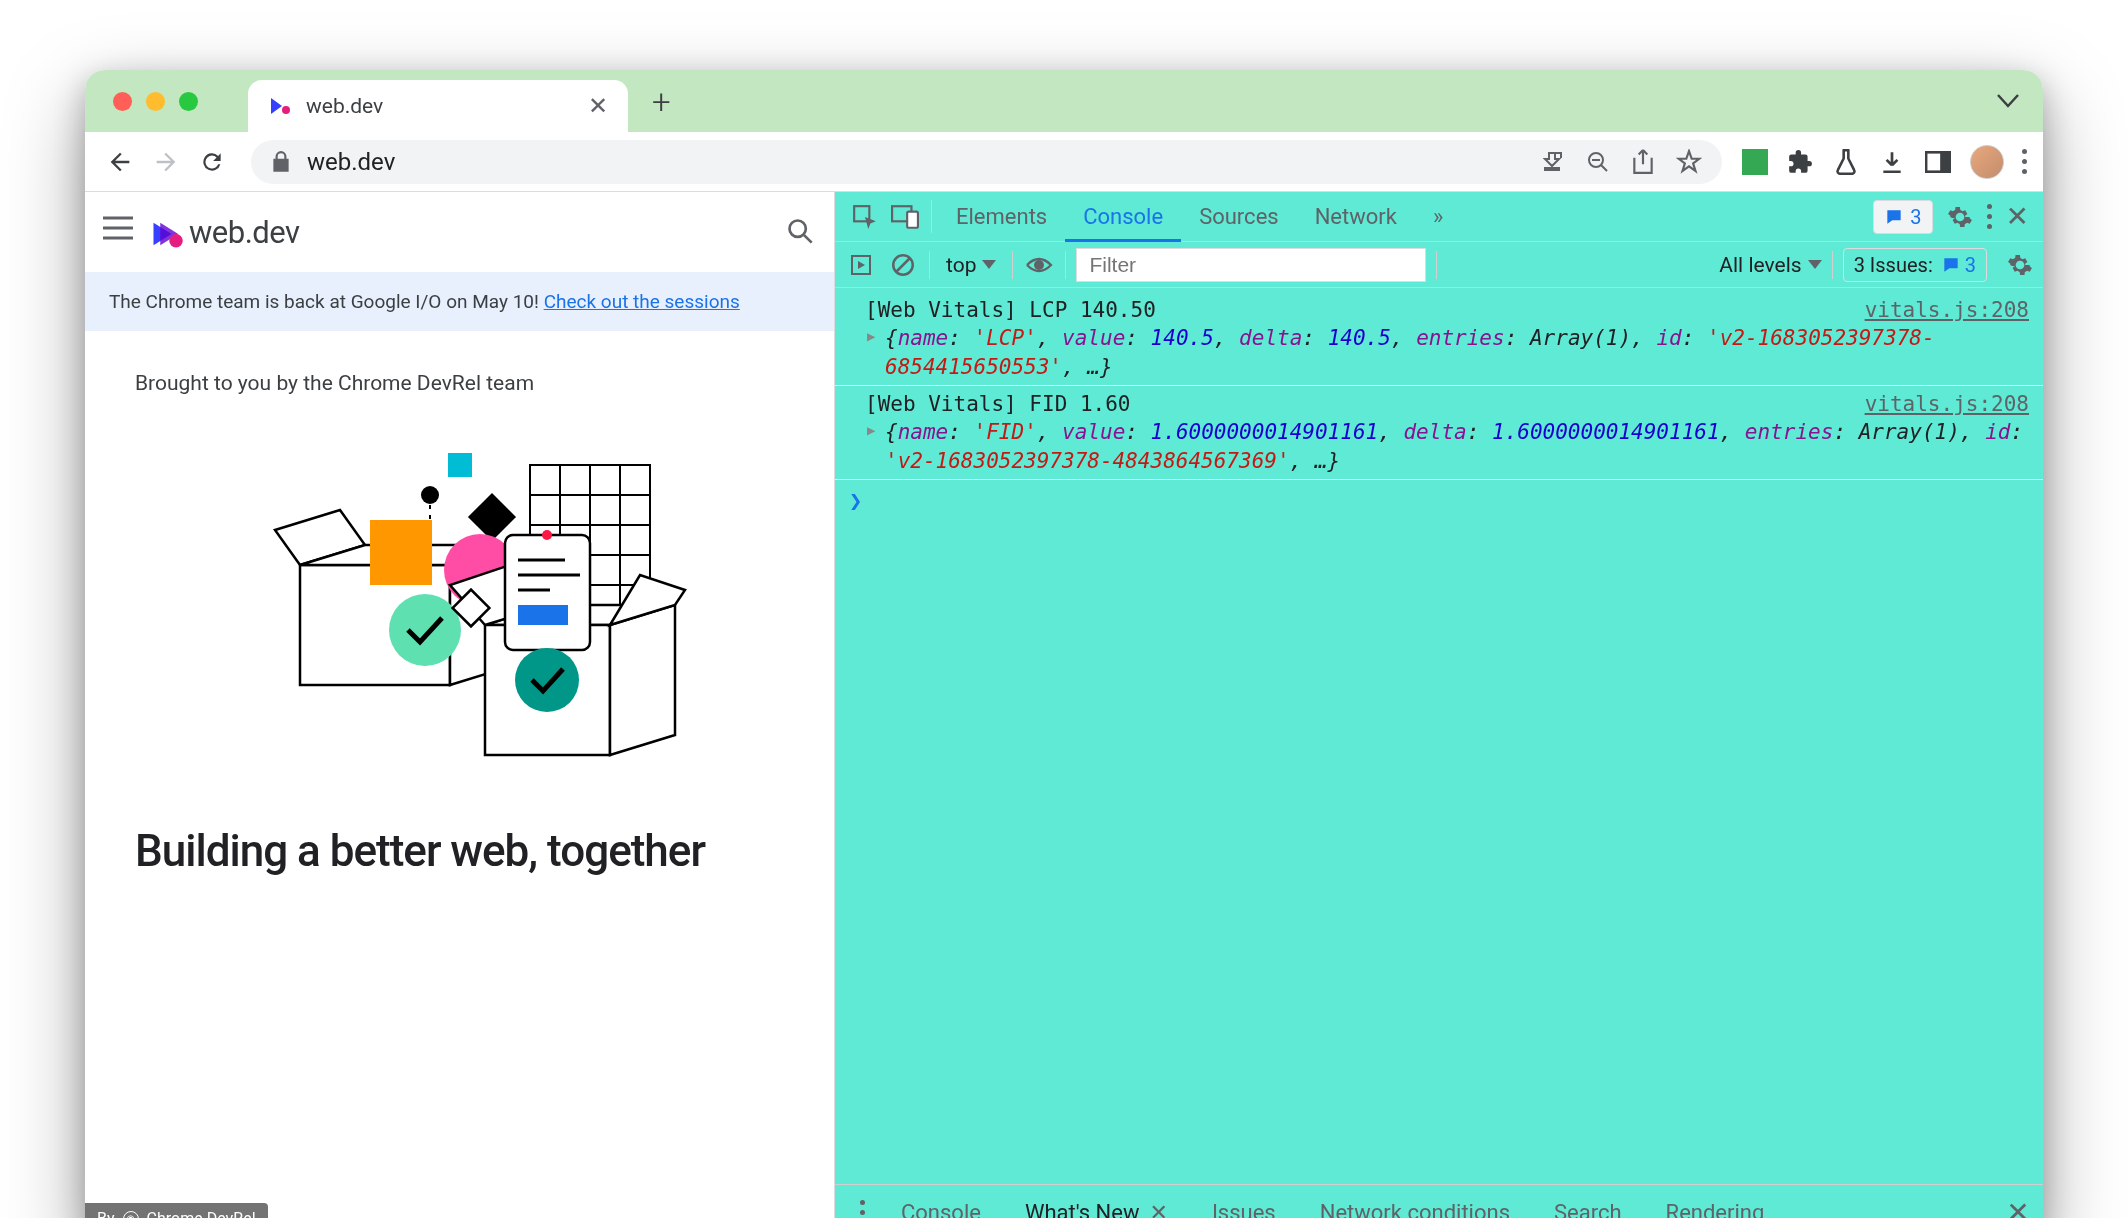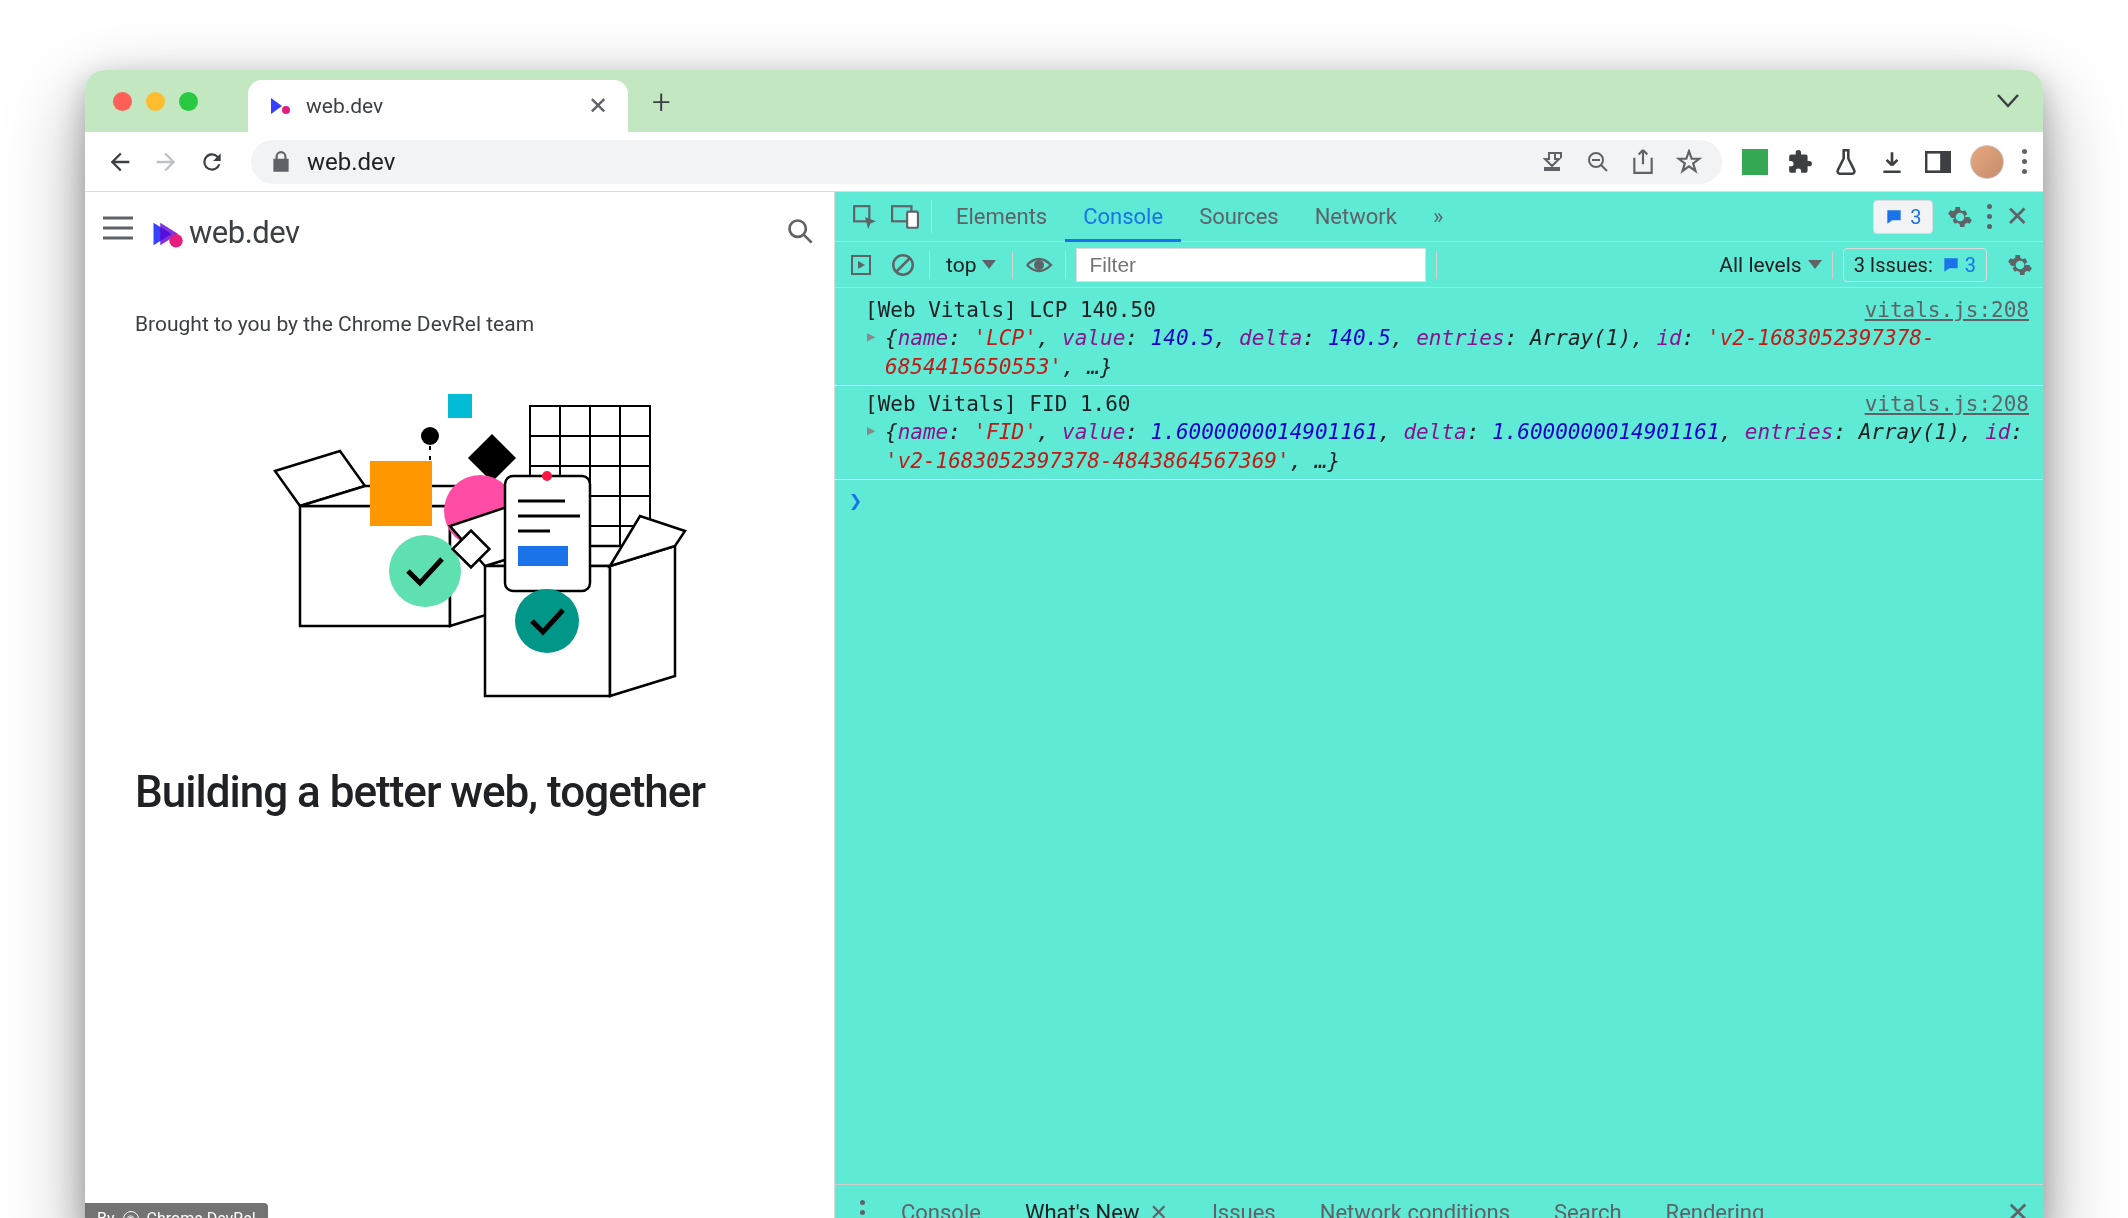--- a/index.html
+++ b/index.html
@@ -302,20 +302,23 @@
           </span>
           <span class="page-logo-text">web.dev</span>
         </div>
         <span class="page-search">
           <svg width="28" height="28" viewBox="0 0 24 24">
               <circle cx="10" cy="10" r="7" fill="none" stroke="#5f6368" stroke-width="2.3"></circle>
               <line x1="15.5" y1="15.5" x2="22" y2="22" stroke="#5f6368" stroke-width="2.3"></line>
             </svg>
         </span>
       </div>
+      <div class="banner">
+        <span>The Chrome team is back at Google I/O on May 10! </span><a href="#">Check out the sessions</a>
+      </div>
       <div class="page-body">
         <div class="subtitle">Brought to you by the Chrome DevRel team</div>
         <div class="illustration">
           <svg class="illus-svg" viewBox="0 0 500 360">
 
             <g stroke="#000" stroke-width="2" fill="none">
               <rect x="320" y="30" width="120" height="150"></rect>
               <line x1="350" y1="30" x2="350" y2="180"></line>
                 <line x1="380" y1="30" x2="380" y2="180"></line>
                 <line x1="410" y1="30" x2="410" y2="180"></line>

